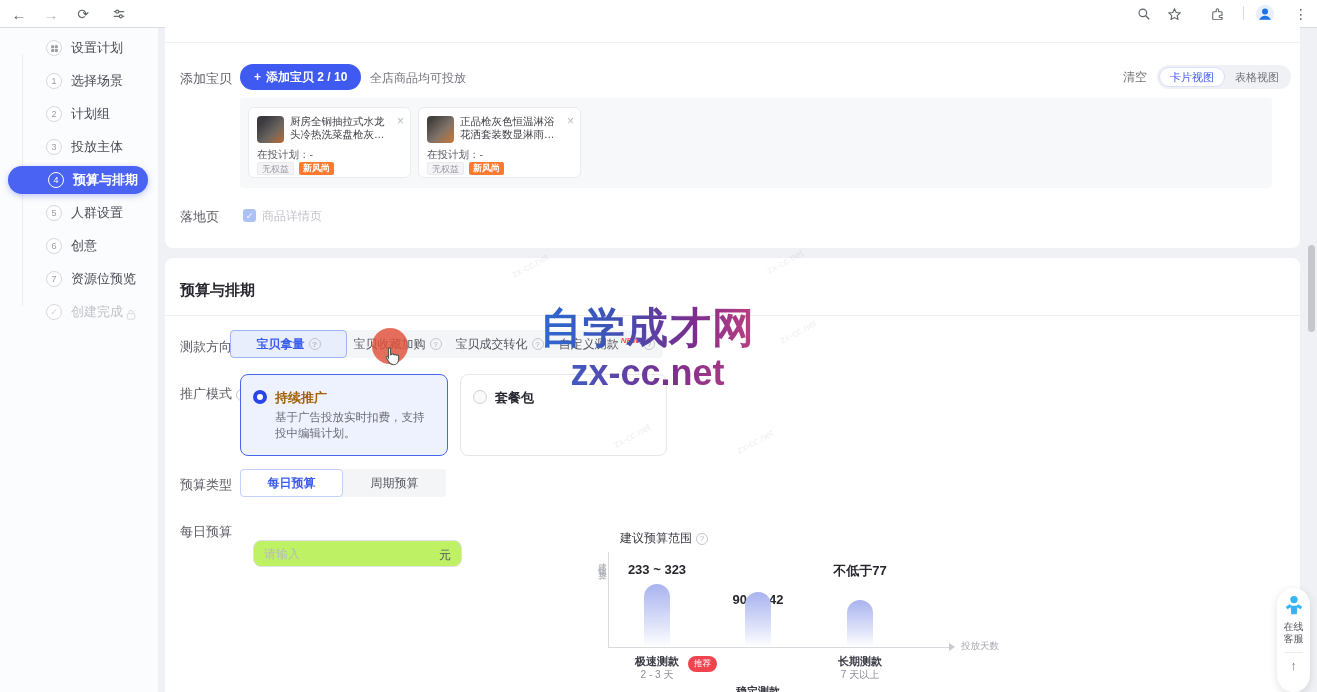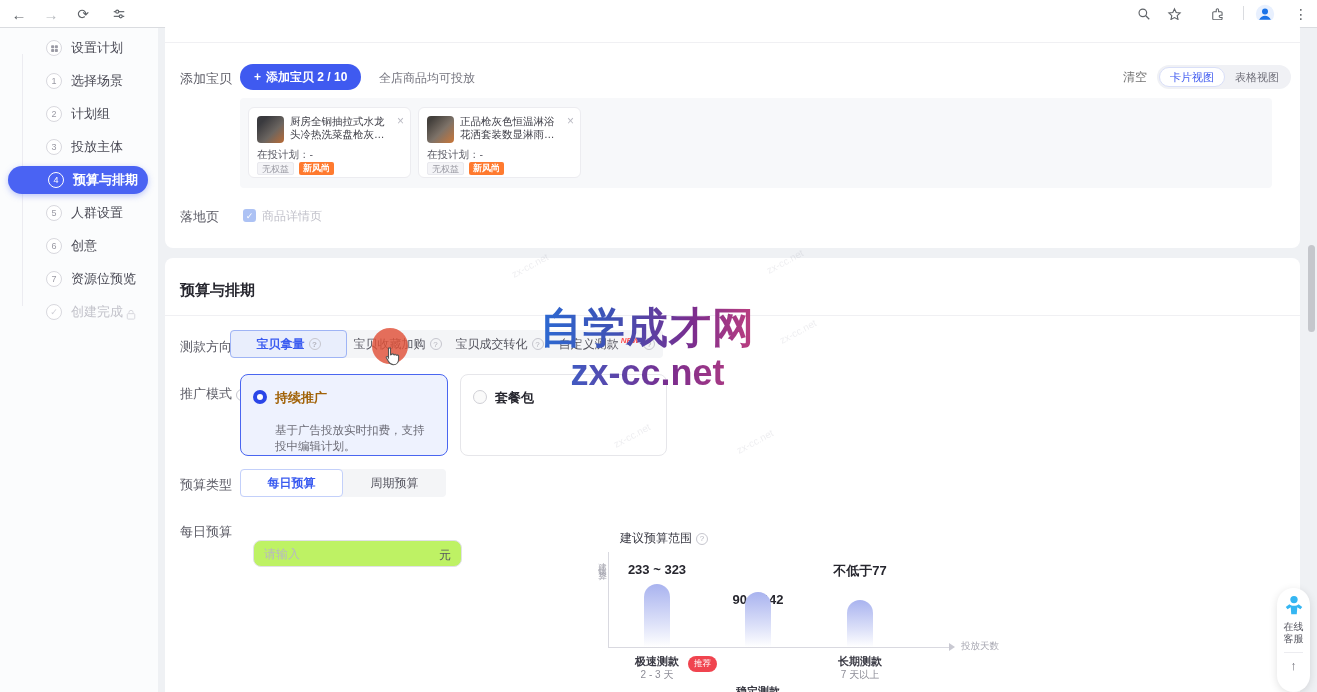--- a/index.html
+++ b/index.html
@@ -40,21 +40,21 @@
   .card2 { left:165px; top:230px; width:1135px; height:453px; }
   .hr { position:absolute; left:0; width:100%; height:1px; background:#f0f0f3; }
 
   .row-label { position:absolute; font-size:13px; color:#5c5c66; }
   .q-icon { display:inline-flex; width:12px; height:12px; border:1px solid #c6c6ce; border-radius:50%;
             color:#b3b3bc; font-size:8px; align-items:center; justify-content:center; margin-left:4px; vertical-align:1px; }
 
   
   .add-btn { position:absolute; left:75px; top:44px; height:26px; padding:0 14px; background:#3f5af0; color:#fff;
              border:none; border-radius:13px; font-size:12px; font-weight:bold; display:flex; align-items:center; gap:5px; cursor:pointer; }
-  .add-hint { position:absolute; left:214px; top:50px; font-size:12px; color:#75757f; }
+  .add-hint { position:absolute; left:205px; top:50px; font-size:12px; color:#75757f; }
   .clear-link { position:absolute; left:958px; top:49px; font-size:12px; color:#737373; cursor:pointer; }
   .seg-views { position:absolute; left:992px; top:45px; height:24px; background:#f0f1f5; border-radius:12px; display:flex; align-items:center; padding:2px; }
   .seg-views .v { padding:0 10px; height:20px; line-height:20px; font-size:11px; color:#70707a; border-radius:10px; cursor:pointer; white-space:nowrap; }
   .seg-views .v.sel { background:#fff; color:#3f5af0; border:1px solid #d9dff8; line-height:18px; }
 
   
   .prod-strip { position:absolute; left:75px; top:78px; width:1032px; height:90px; background:#f7f8fa; border-radius:4px; }
   .prod-card { position:absolute; top:9px; width:163px; height:71px; background:#fff; border:1px solid #ececf0; border-radius:6px; padding:7px 8px; }
   .pc-0 { left:8px; } .pc-1 { left:178px; }
   .p-thumb { position:absolute; left:8px; top:8px; width:27px; height:27px; border-radius:4px;
@@ -81,21 +81,21 @@
   .tab.sel { background:#e9eefc; border:1px solid #9fb4f5; border-radius:4px; color:#3a5bf0; font-weight:bold; }
   .new-badge { font-size:8px; color:#ff4d4f; font-weight:bold; font-style:italic; margin-left:2px; margin-top:-8px; }
 
   .mode-card { position:absolute; top:116px; height:82px; border-radius:8px; padding:14px 12px 0 34px; cursor:pointer; }
   .mc-0 { left:75px; width:208px; background:#eef2fe; border:1px solid #4a66f0; }
   .mc-1 { left:295px; width:207px; background:#fff; border:1px solid #e6e6ea; }
   .radio { position:absolute; left:12px; top:15px; width:14px; height:14px; border-radius:50%; }
   .radio.on { border:4.5px solid #2a46e8; background:#fff; }
   .radio.off { border:1px solid #d0d0d6; background:#fafafa; }
   .mode-title { font-size:13px; font-weight:bold; color:#26262e; }
-  .mode-desc { margin-top:15px; font-size:11.5px; line-height:16px; color:#6b6b75; }
+  .mode-desc { margin-top:2px; font-size:11.5px; line-height:16px; color:#6b6b75; }
 
   .seg-budget { position:absolute; left:75px; top:211px; height:28px; background:#f4f5f7; border-radius:4px; display:flex; }
   .seg-budget .t { width:103px; height:28px; display:flex; align-items:center; justify-content:center; font-size:12px; color:#55555f; cursor:pointer; }
   .seg-budget .t.sel { background:#fff; border:1px solid #c3d0fa; border-radius:4px; color:#3a5bf0; font-weight:bold; }
 
   .daily-input { position:absolute; left:88px; top:282px; width:209px; height:27px; background:#bef264; border:1px solid #e1e1e6; border-radius:8px; }
   .daily-input input { position:absolute; left:10px; top:0; width:160px; height:25px; border:none; outline:none; font-size:12px; color:#333; background:transparent; }
   .daily-input input::placeholder { color:#b8b8c2; }
   .unit { position:absolute; right:10px; top:6px; font-size:12px; color:#55555f; }
 

